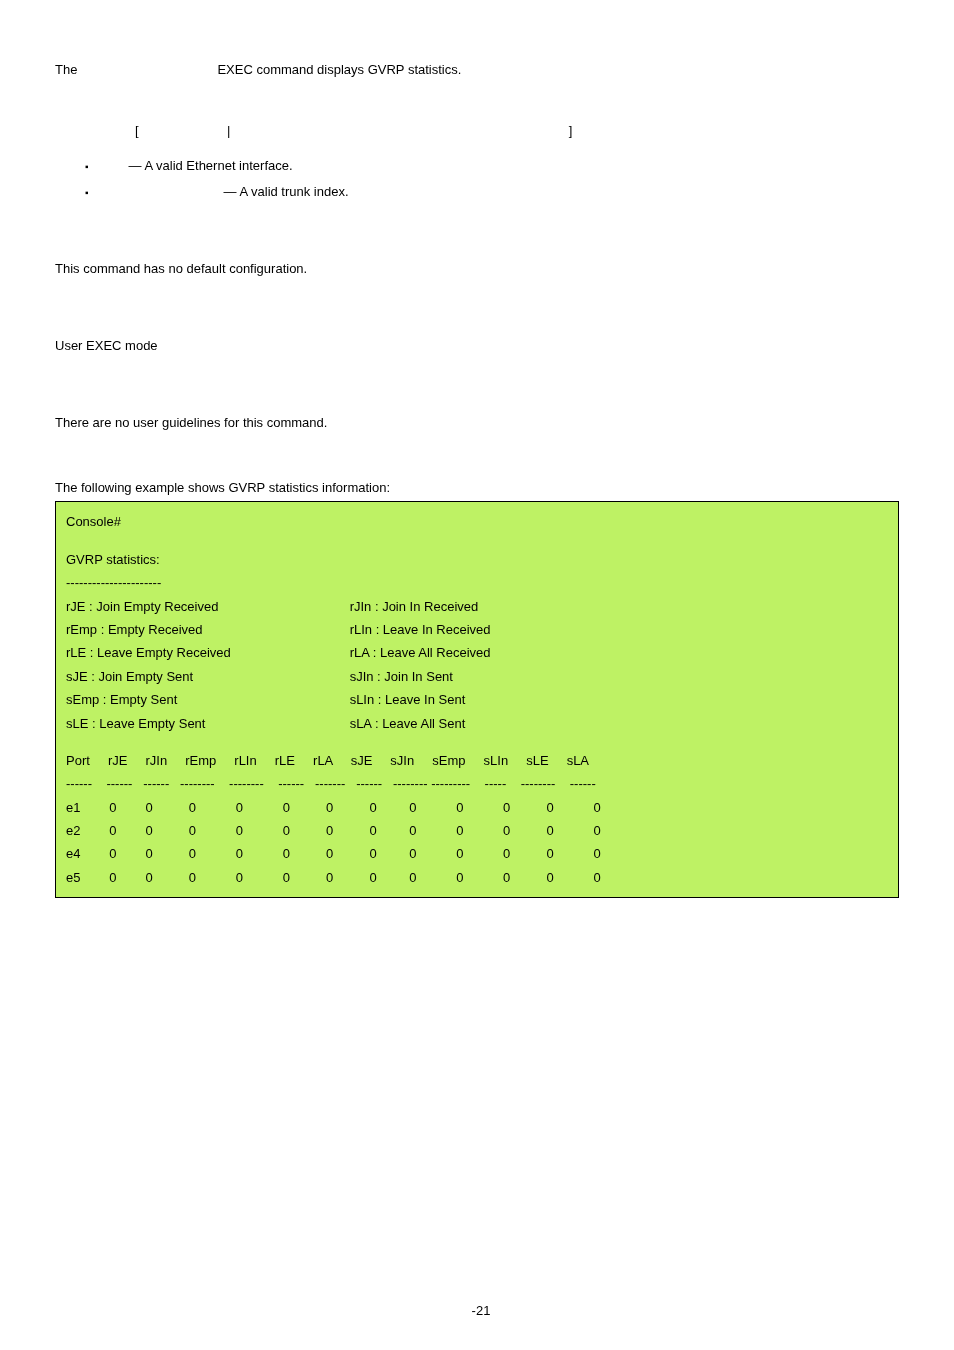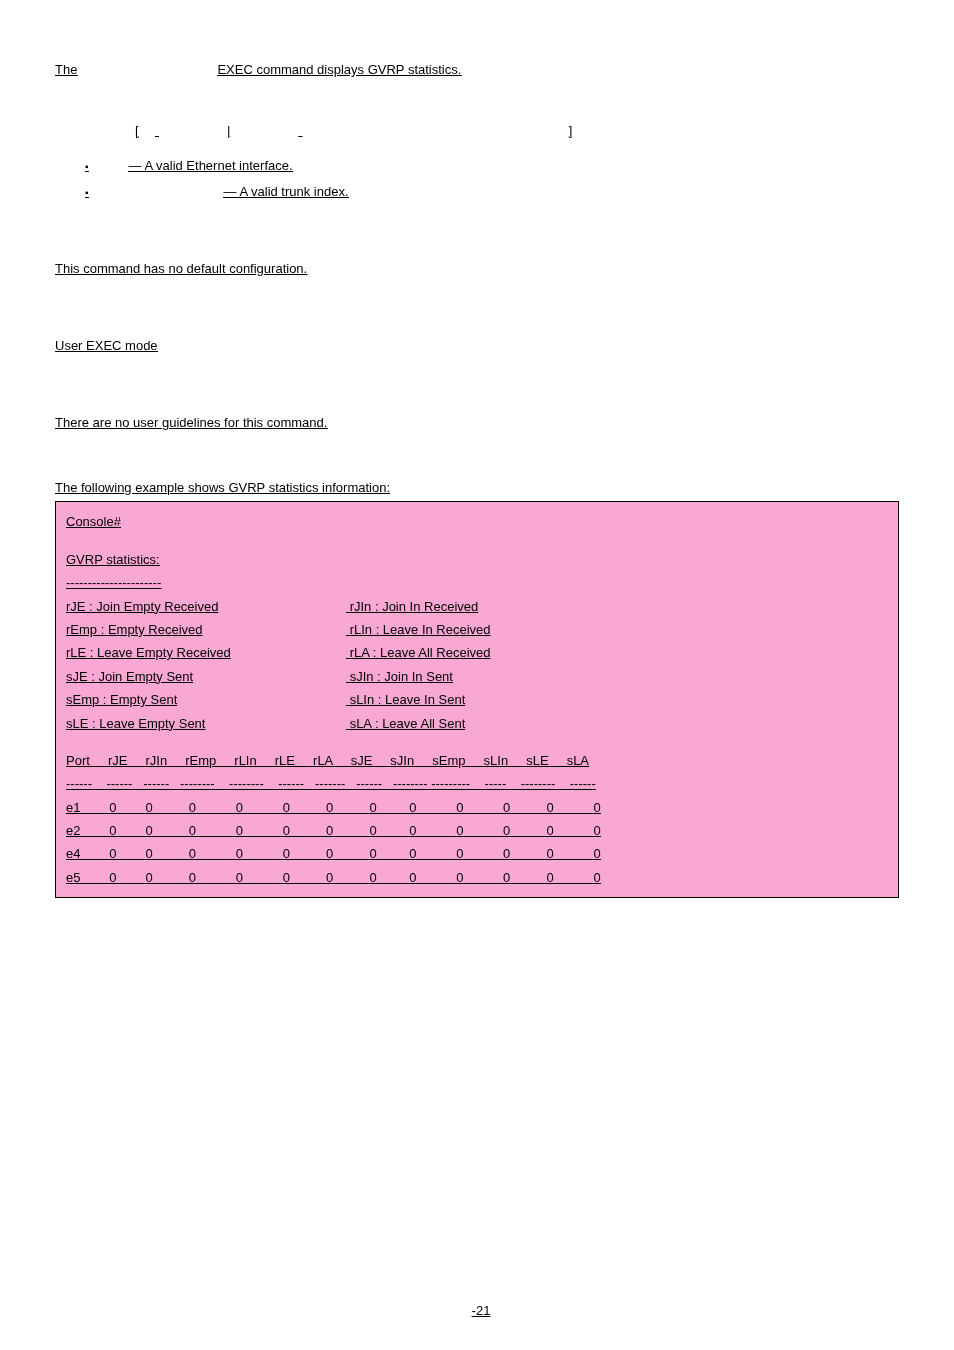--- a/index.html
+++ b/index.html
@@ -1,15 +1,15 @@
 <!DOCTYPE html>
 <html><head>
 <meta charset="utf-8">
 <style>
-  * { margin: 0; padding: 0; box-sizing: border-box; text-decoration: underline; }
+  * { margin: 0; padding: 0; box-sizing: border-box; }
   body {
     font-family: Arial, Helvetica, sans-serif;
     font-size: 13px;
     line-height: 1.6;
     color: #000;
     background: #fff;
     width: 954px;
     height: 1350px;
     padding: 60px 55px 40px 55px;
     position: relative;
@@ -17,21 +17,21 @@
   .intro-row { display: flex; gap: 140px; margin-bottom: 40px; }
   .syntax-row { padding-left: 80px; margin-bottom: 14px; }
   .syntax-row span { display: inline-block; }
   .bullet-list { padding-left: 30px; margin-bottom: 30px; }
   .bullet-item { display: flex; gap: 40px; margin-bottom: 6px; }
   .bullet { font-size: 10px; margin-top: 3px; }
   .para { margin-top: 56px; margin-bottom: 40px; }
   .pre-ex { margin-top: 44px; margin-bottom: 3px; }
   .example-box {
     border: 1px solid #000;
-    background: #f9a8d4;
+    background: #bef264;
     padding: 8px 10px 8px 10px;
     font-size: 13px;
     line-height: 1.8;
   }
   .legend-row { display: inline-block; width: 280px; }
   .legend-row2 { display: inline-block; }
   .table-row { white-space: pre; font-family: Arial, Helvetica, sans-serif; }
   .page-num {
     position: absolute;
     bottom: 28px;

